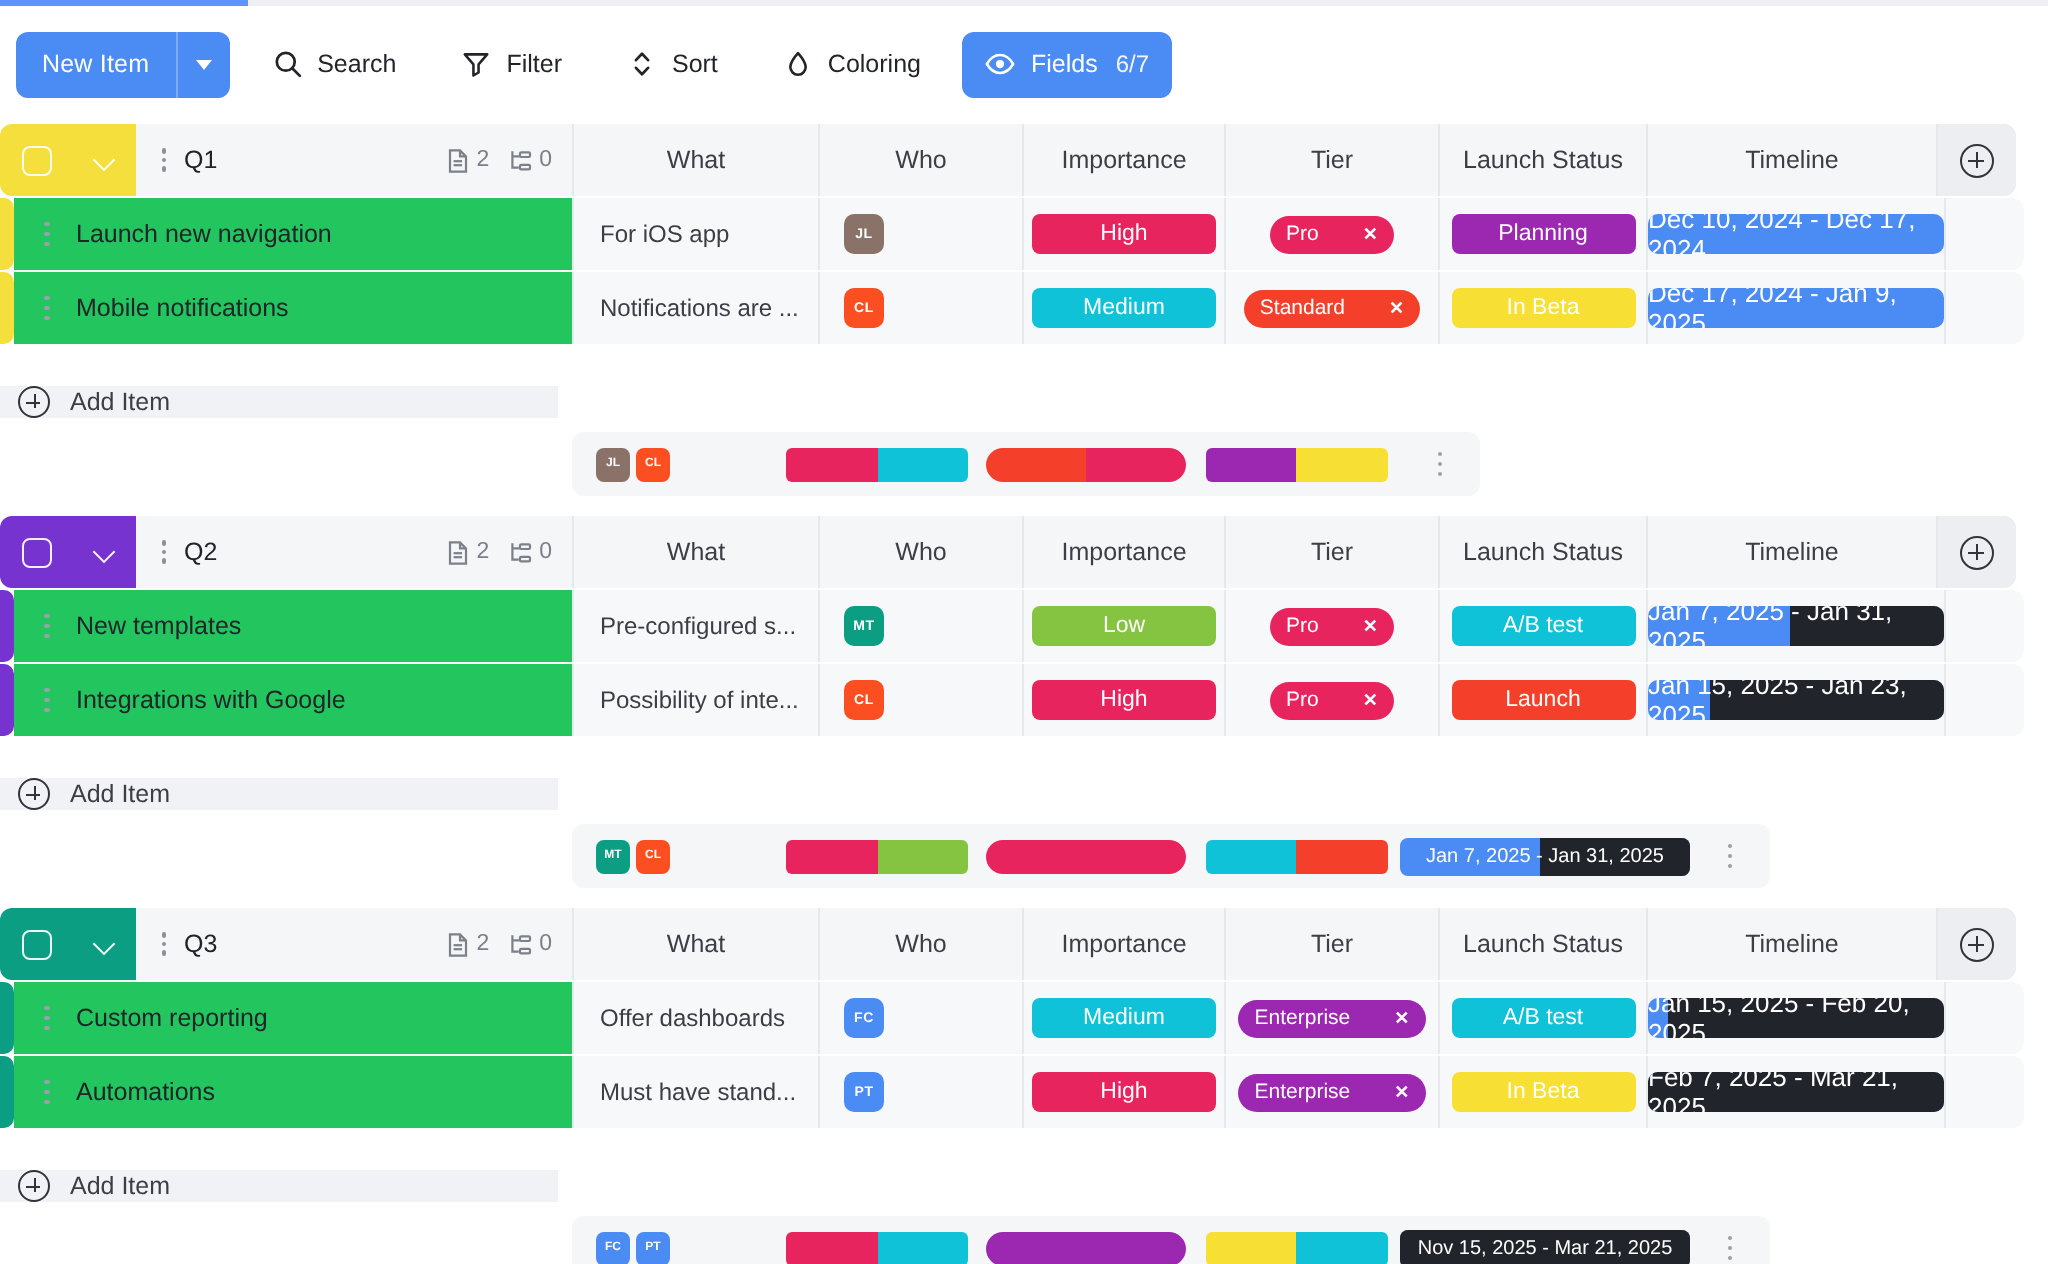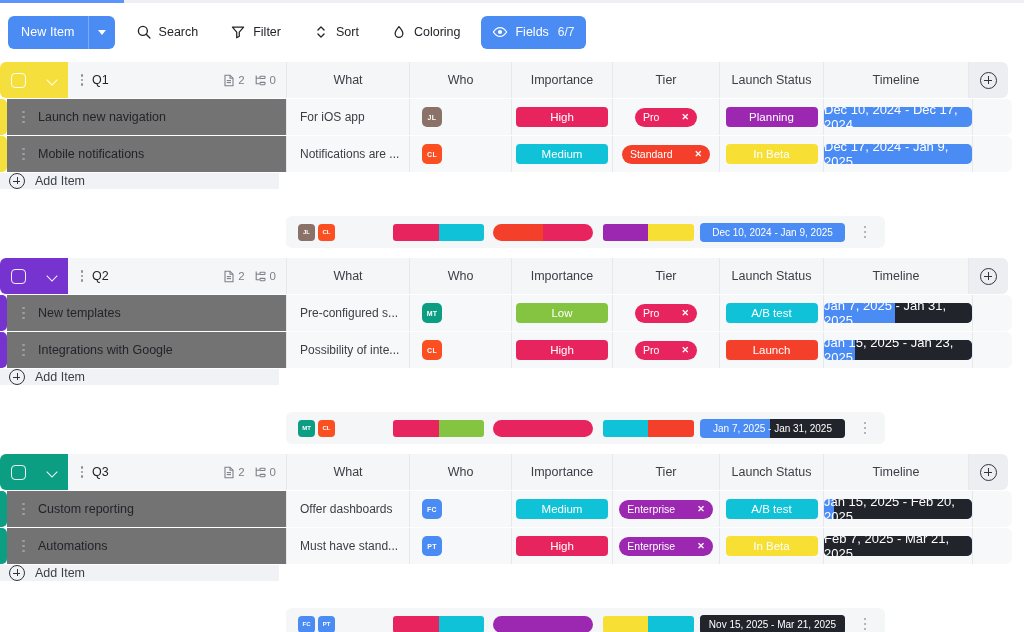--- a/index.html
+++ b/index.html
@@ -78,21 +78,21 @@
   }
   .plus-circ { width: 17px; height: 17px; border-radius: 50%; border: 1.4px solid #31343a; position: relative; }
   .plus-circ::before, .plus-circ::after { content:""; position:absolute; background:#31343a; }
   .plus-circ::before { left: 3.4px; top: 7px; width: 8px; height: 1.4px; }
   .plus-circ::after { top: 3.4px; left: 7px; height: 8px; width: 1.4px; }
 
   
   .irow { height: 36px; margin-top: 1px; position: relative; display: flex; align-items: stretch; }
   .accent { flex: 0 0 7px; border-top-right-radius: 5px; border-bottom-right-radius: 5px; }
   .cell-name {
-    flex: 0 0 279px; background: #737373; display: flex; align-items: center; gap: 10px;
+    flex: 0 0 279px; background: #22c55e; display: flex; align-items: center; gap: 10px;
     padding-left: 12px; font-size: 12.5px; color: #22242a;
   }
   .kebab { display: flex; flex-direction: column; gap: 2.5px; align-items: center; width: 9px; }
   .kebab i { width: 2.6px; height: 2.6px; border-radius: 50%; background: #9aa0a8; display: block; }
   .cell {
     background: #f7f8fa; display: flex; align-items: center; justify-content: center;
     border-left: 1px solid #e6e8ec; font-size: 12px; color: #3b3e45;
   }
   .cell.what { justify-content: flex-start; padding-left: 13px; color: #3b3e45;
     white-space: nowrap; overflow: hidden; text-overflow: ellipsis; }
@@ -127,21 +127,21 @@
     position: absolute; top: 0; bottom: 0; right: 0; background: #22242c;
   }
   .timeline-pill .tl-txt { position: relative; z-index: 2; }
 
   .avatar {
     width: 20px; height: 20px; border-radius: 5px; display: flex; align-items: center;
     justify-content: center; font-size: 7px; color: #fff; font-weight: bold; letter-spacing: .3px;
   }
 
   
-  .add-row { height: 36px; margin-top: 1px; display: flex; align-items: flex-start; }
+  .add-row { height: 36px; margin-top: 1px; display: flex; align-items: flex-end; }
   .add-name {
     flex: 0 0 279px; background: #f1f2f5; display: flex; align-items: center; gap: 10px;
     padding-left: 9px; font-size: 12.5px; color: #3b3e45;
   }
   .add-cell { background: #f1f2f5; border-left: 1px solid #e6e8ec; }
   .plus-small { width: 16px; height: 16px; border-radius: 50%; border: 1.3px solid #31343a; position: relative; flex: 0 0 16px; }
   .plus-small::before, .plus-small::after { content:""; position:absolute; background:#31343a; }
   .plus-small::before { left: 3.2px; top: 6.6px; width: 7.2px; height: 1.3px; }
   .plus-small::after { top: 3.2px; left: 6.6px; height: 7.2px; width: 1.3px; }
 
@@ -364,26 +364,20 @@
               <span style="background: rgb(244, 64, 43); width: 50%;"></span>
               <span style="background: rgb(232, 36, 95); width: 50%;"></span>
             </div>
           </div>
           <div class="sum-cell w-stat">
             <div class="sum-bar">
               <span style="background: rgb(156, 39, 176); width: 50%;"></span>
               <span style="background: rgb(247, 224, 51); width: 50%;"></span>
             </div>
           </div>
-          <div class="sum-cell w-time">
-            <div class="sum-timeline">
-              <div class="prog" style="width: 0%;"></div>
-              <span class="tl-txt">Dec 10, 2024 - Jan 9, 2025</span>
-            </div>
-          </div>
           <div class="sum-cell w-end kebab-cell">
             <div class="kebab">
               <i></i>
               <i></i>
               <i></i>
             </div>
           </div>
         </div>
       </div>
       <div class="group">

